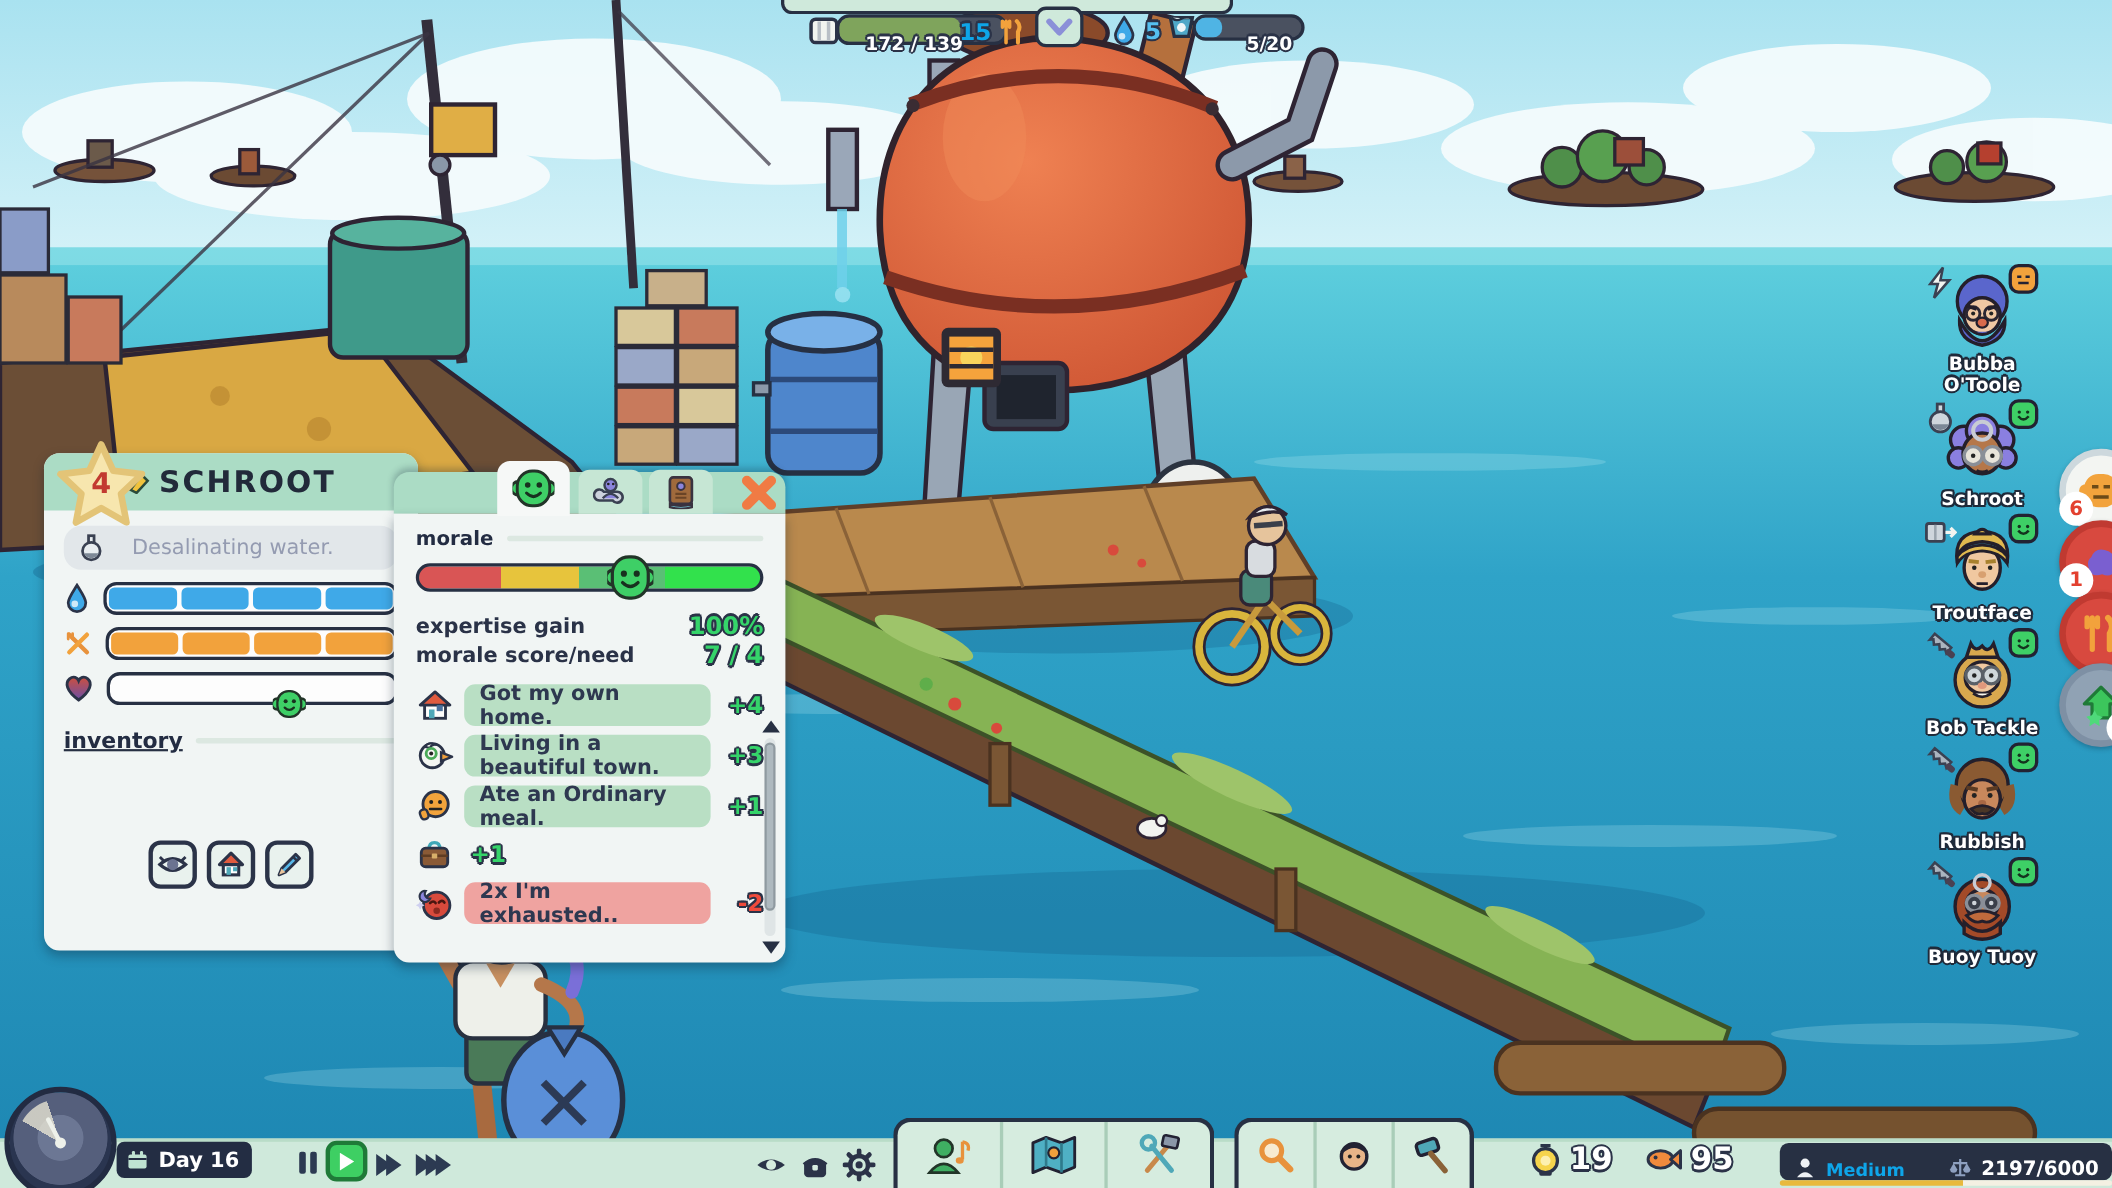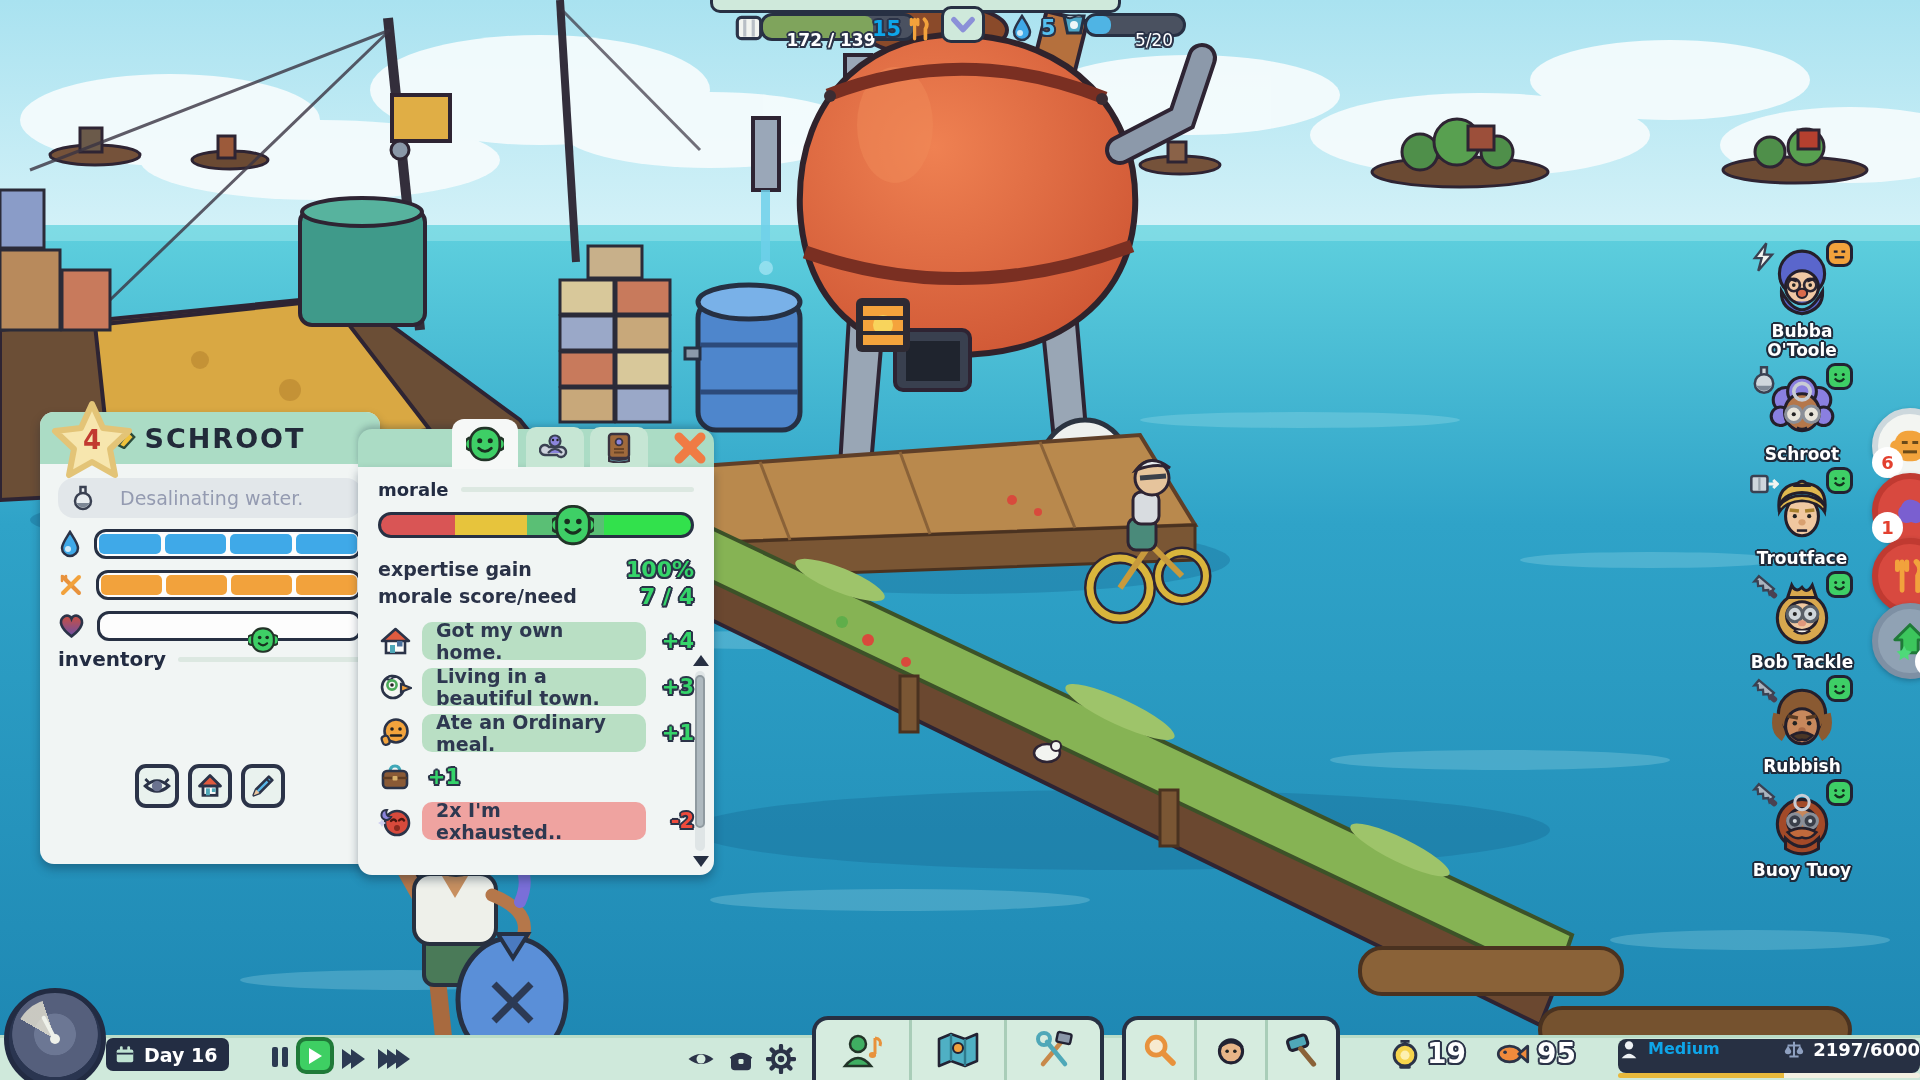--- a/index.html
+++ b/index.html
@@ -27,42 +27,42 @@
   #storage-meter{width:150px;height:22px;margin-left:-6px;}
   #storage-meter .fill{width:73%;background:#7fa45c;}
   #storage-text{left:756px;top:30px;width:150px;}
   #food-hud{left:872px;top:16px;gap:6px;font-size:21px;font-weight:800;}
   .chev-btn{position:absolute;left:941px;top:6px;width:44px;height:37px;background:var(--mint);
             border:3px solid var(--navy);border-radius:10px;display:flex;align-items:center;justify-content:center;cursor:pointer;}
   #water-hud{left:1010px;top:14px;gap:7px;font-size:21px;font-weight:800;}
   #bucket-hud{left:1058px;top:6px;}
   #bucket-meter{width:96px;height:18px;margin-left:-6px;margin-top:6px;}
   #bucket-meter .fill{width:25%;background:#4fb4e4;}
-  #bucket-text{left:1106px;top:30px;width:96px;position:absolute;font-weight:400;font-size:17px;text-align:center;}
+  #bucket-text{left:1106px;top:30px;width:96px;position:absolute;font-weight:700;font-size:17px;text-align:center;}
   
   .panel{position:absolute;background:var(--paper);border-radius:14px;box-shadow:0 5px 10px rgba(15,35,55,.35);}
   .hr{flex:1;height:5px;background:#dce8e1;border-radius:3px;margin-left:12px;}
   
   #char-panel{left:40px;top:412px;width:340px;height:452px;}
   #char-header{position:relative;height:52px;background:var(--mint2);border-radius:14px 14px 0 0;
                display:flex;align-items:center;justify-content:center;gap:8px;}
   #char-title{font-size:27px;font-weight:800;letter-spacing:2px;color:#222a3a;}
   #level-star{position:absolute;left:8px;top:-14px;width:88px;height:88px;}
   #level-num{position:absolute;left:8px;top:-14px;width:88px;height:84px;display:flex;align-items:center;justify-content:center;
              font-size:26px;font-weight:800;color:#c23a30;}
   #char-body{padding:14px 18px 0 18px;position:relative;height:386px;box-sizing:border-box;}
   .status-pill{display:flex;align-items:center;gap:24px;background:var(--pillgray);border-radius:16px;
                padding:4px 12px;height:32px;color:var(--txtgray);font-size:19px;}
   .stat-row{display:flex;align-items:center;gap:12px;margin-top:11px;position:relative;}
   .stat-bar{flex:1;height:20px;border:3px solid var(--navy);border-radius:12px;background:#fdfdfd;
             display:flex;gap:4px;padding:2px;box-sizing:content-box;}
   .seg{flex:1;border-radius:5px;}
   .seg.b{background:var(--blue);} .seg.o{background:var(--orange);}
   #heart-knob{position:absolute;right:84px;bottom:-14px;width:30px;height:30px;}
-  .inv-row{display:flex;align-items:center;margin-top:6px;}
+  .inv-row{display:flex;align-items:center;margin-top:20px;text-decoration:underline;}
   .inv-label{font-size:20px;font-weight:800;color:#232c42;}
   #char-actions{position:absolute;left:0;right:0;bottom:42px;display:flex;justify-content:center;gap:9px;}
   .sq-btn{width:44px;height:44px;background:#e9f2ee;border:4px solid var(--navy2);border-radius:11px;
           display:flex;align-items:center;justify-content:center;cursor:pointer;padding:0;}
   
   #morale-panel{left:358px;top:419px;width:356px;height:456px;background:none;box-shadow:none;}
   #mp-header{position:absolute;left:0;right:0;top:10px;height:38px;background:var(--mint2);
              border-radius:14px 14px 0 0;box-shadow:0 -3px 6px rgba(15,35,55,.25);}
   #mp-body{position:absolute;left:0;right:0;top:48px;bottom:0;background:var(--paper);
            border-radius:0 0 14px 14px;box-shadow:0 5px 10px rgba(15,35,55,.35);padding:12px 20px;box-sizing:border-box;}
@@ -134,21 +134,21 @@
   .icon-btn{background:none;border:none;cursor:pointer;padding:0;display:flex;align-items:center;justify-content:center;}
   .console{position:absolute;bottom:0;height:64px;background:#d6ecdf;border:4px solid var(--navy);border-bottom:none;
            border-radius:16px 16px 0 0;display:flex;align-items:center;box-sizing:border-box;}
   #console-main{left:812px;width:292px;}
   #console-side{left:1122px;width:218px;}
   .console .cell{flex:1;height:100%;display:flex;align-items:center;justify-content:center;background:none;border:none;cursor:pointer;}
   .console .cell + .cell{border-left:3px solid #a9cdb8;}
   .count-group{position:absolute;bottom:10px;display:flex;align-items:center;gap:7px;font-size:28px;font-weight:800;}
   #lamp-group{left:1390px;} #fish-group{left:1496px;}
   #res-panel{position:absolute;left:1618px;bottom:7px;width:302px;height:34px;background:#273043;border-radius:8px;
-             display:flex;align-items:flex-start;gap:8px;padding:0 0;box-sizing:border-box;}
+             display:flex;align-items:flex-end;gap:8px;padding:0 12px;box-sizing:border-box;}
   #res-panel .lab{font-size:16px;font-weight:800;}
   #res-panel .val{font-size:18px;font-weight:800;color:#fff;}
   #res-underline{position:absolute;left:1618px;bottom:2px;width:302px;height:5px;border-radius:3px;
              background:linear-gradient(90deg,#e8b93c 0 55%,#f4f0e2 55% 100%);}
 </style>
 </head>
 <body>
 
 <div id="stage">
 

